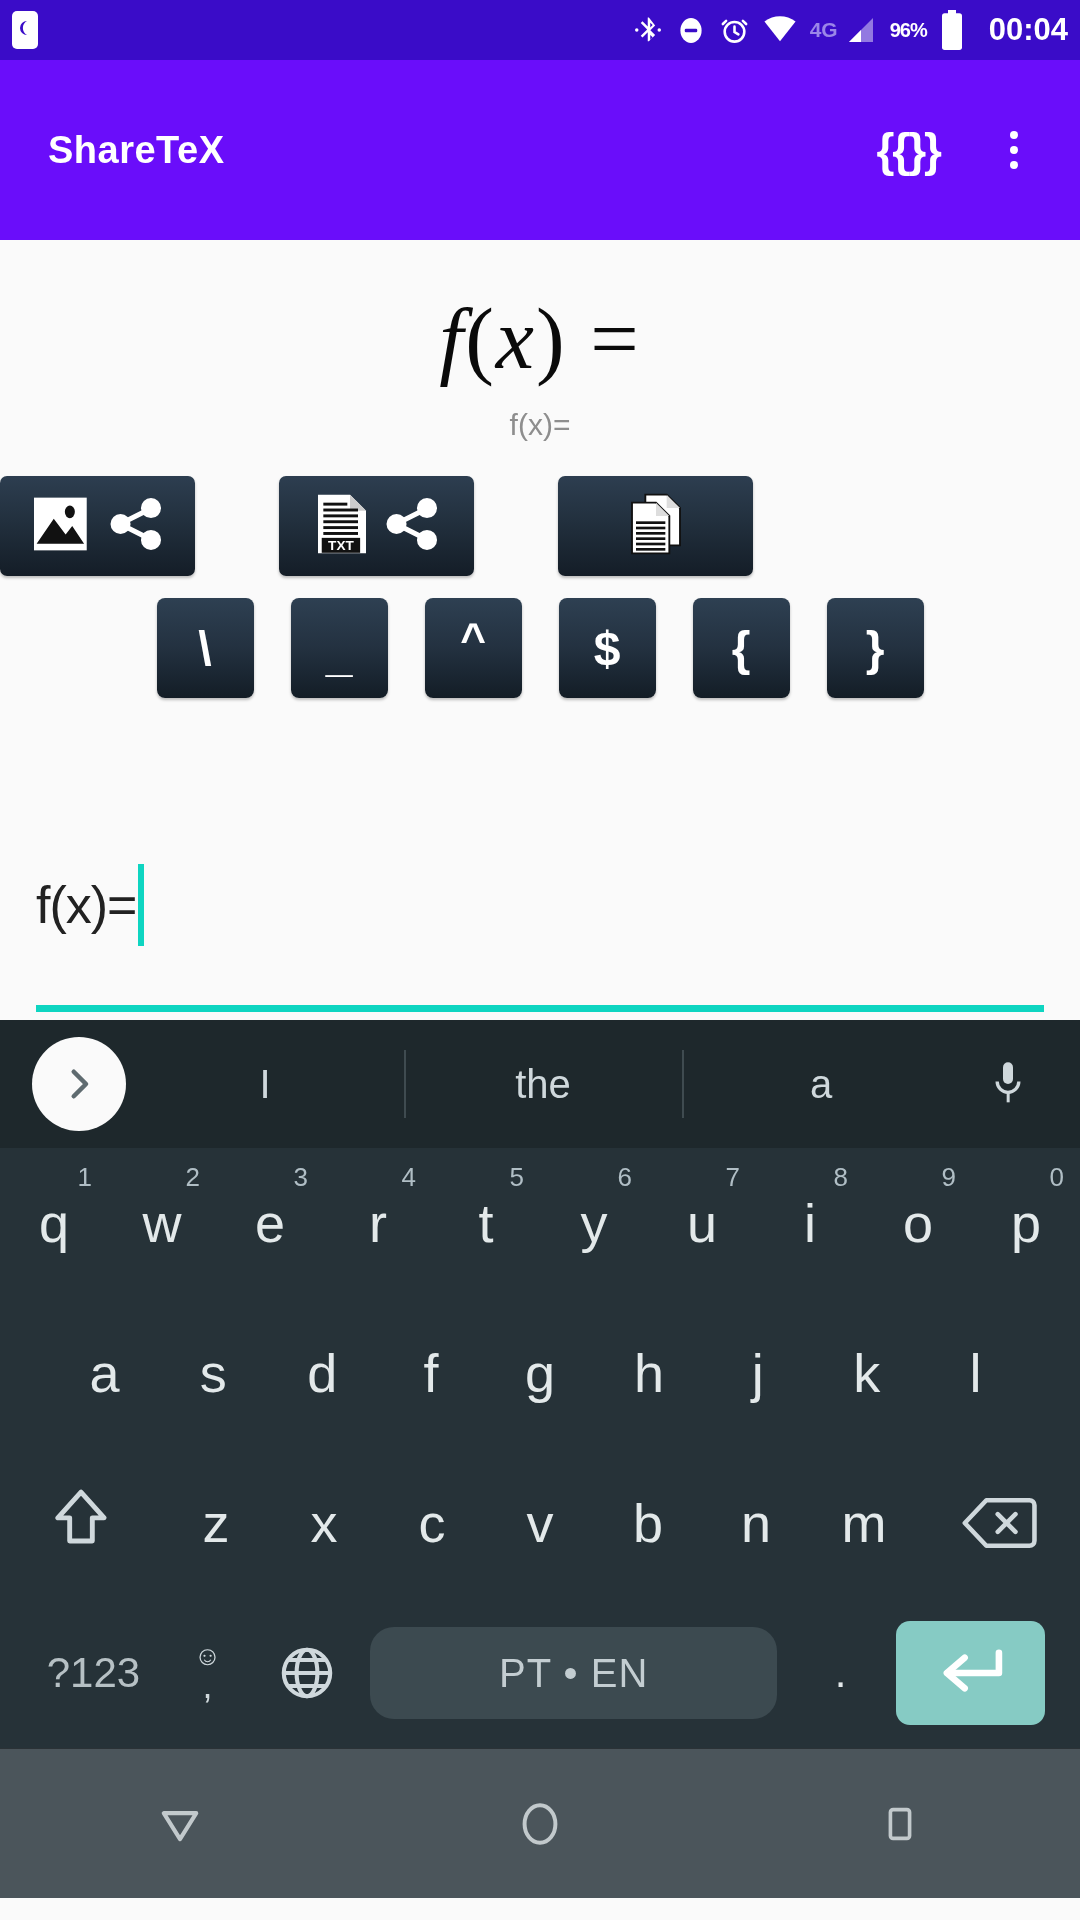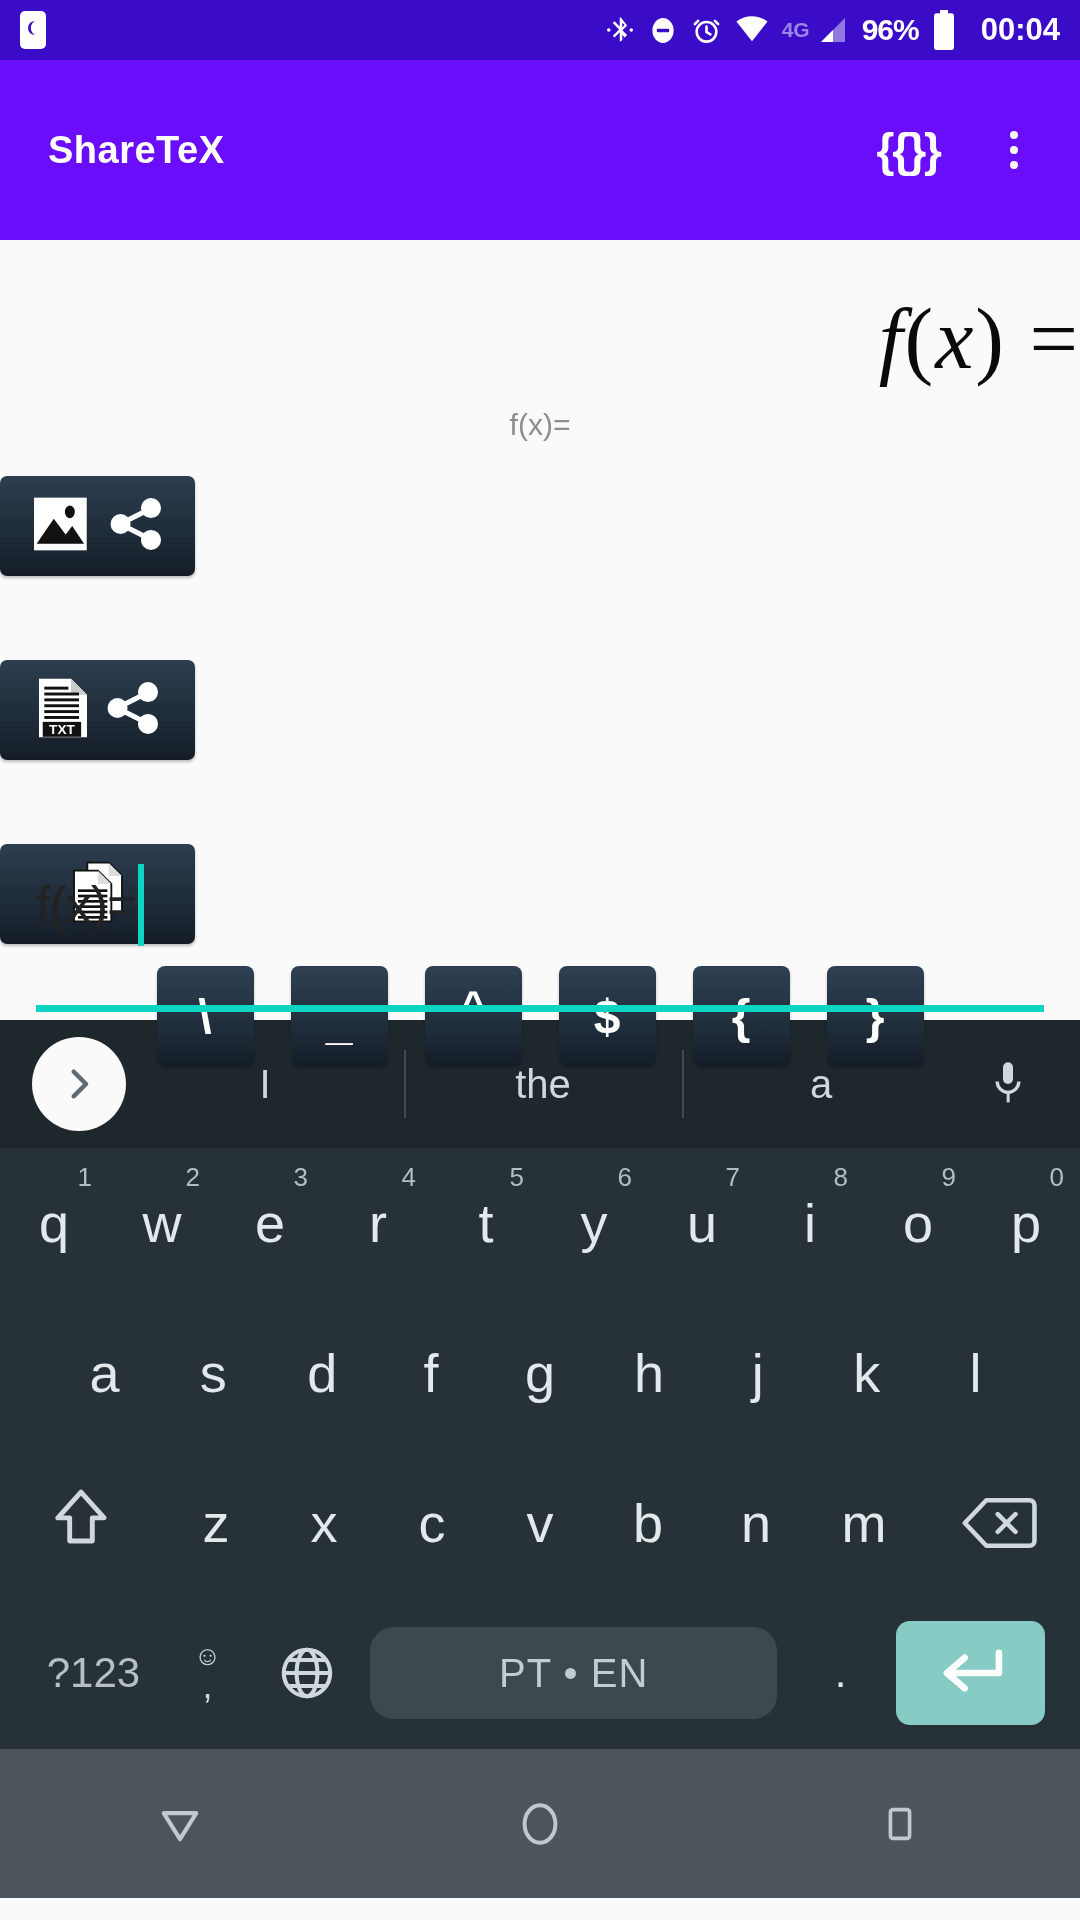--- a/index.html
+++ b/index.html
@@ -9,27 +9,27 @@
     background:#fafafa;
     overflow:hidden;
     position:relative;
   }
 
   
   #status-bar {
     height:60px; width:100%;
     background:#3a0cc8;
     display:flex; align-items:center;
-    padding:0 20px;
+    padding:0 12px;
     color:#fff;
   }
   #status-left { display:flex; align-items:center; gap:10px; }
   #status-right { margin-left:auto; display:flex; align-items:center; gap:13px; }
   .sb-icon { display:flex; align-items:center; justify-content:center; }
-  #status-battery-pct { font-size:30px; font-weight:bold; letter-spacing:-1px; }
+  #status-battery-pct { font-size:20px; font-weight:bold; letter-spacing:-1px; }
   #status-clock { font-size:31px; font-weight:bold; letter-spacing:0px; margin-left:12px;}
   #net-label { font-size:21px; font-weight:bold; color:#9b86e8; margin-right:-6px; }
 
   
   #app-bar {
     height:180px; width:100%;
     background:#6a0dfa;
     display:flex; align-items:center;
     padding:0 48px 0 48px;
   }
@@ -45,33 +45,32 @@
   #formula-preview {
     width:100%; text-align:center; padding-top:56px;
   }
   #formula-rendered {
     font-family:"Liberation Serif", serif;
     font-style:italic;
     font-size:86px;
     color:#0a0a0a;
     line-height:1;
     letter-spacing:2px;
-    text-align:right;
   }
   #formula-rendered .paren { font-style:normal; }
   #formula-source {
     margin-top:26px;
     font-size:30px;
     color:#8e8e8e;
   }
 
   
   #action-row {
     margin-top:34px;
-    display:flex; justify-content:center; gap:84px;flex-direction:column;
+    display:flex; gap:84px;
   }
   .action-btn {
     width:195px; height:100px;
     border-radius:7px;
     background:linear-gradient(180deg,#2d3e50 0%,#22303e 45%,#141d27 100%);
     display:flex; align-items:center; justify-content:center; gap:12px;
     box-shadow:0 2px 3px rgba(0,0,0,.25);
   }
 
   

